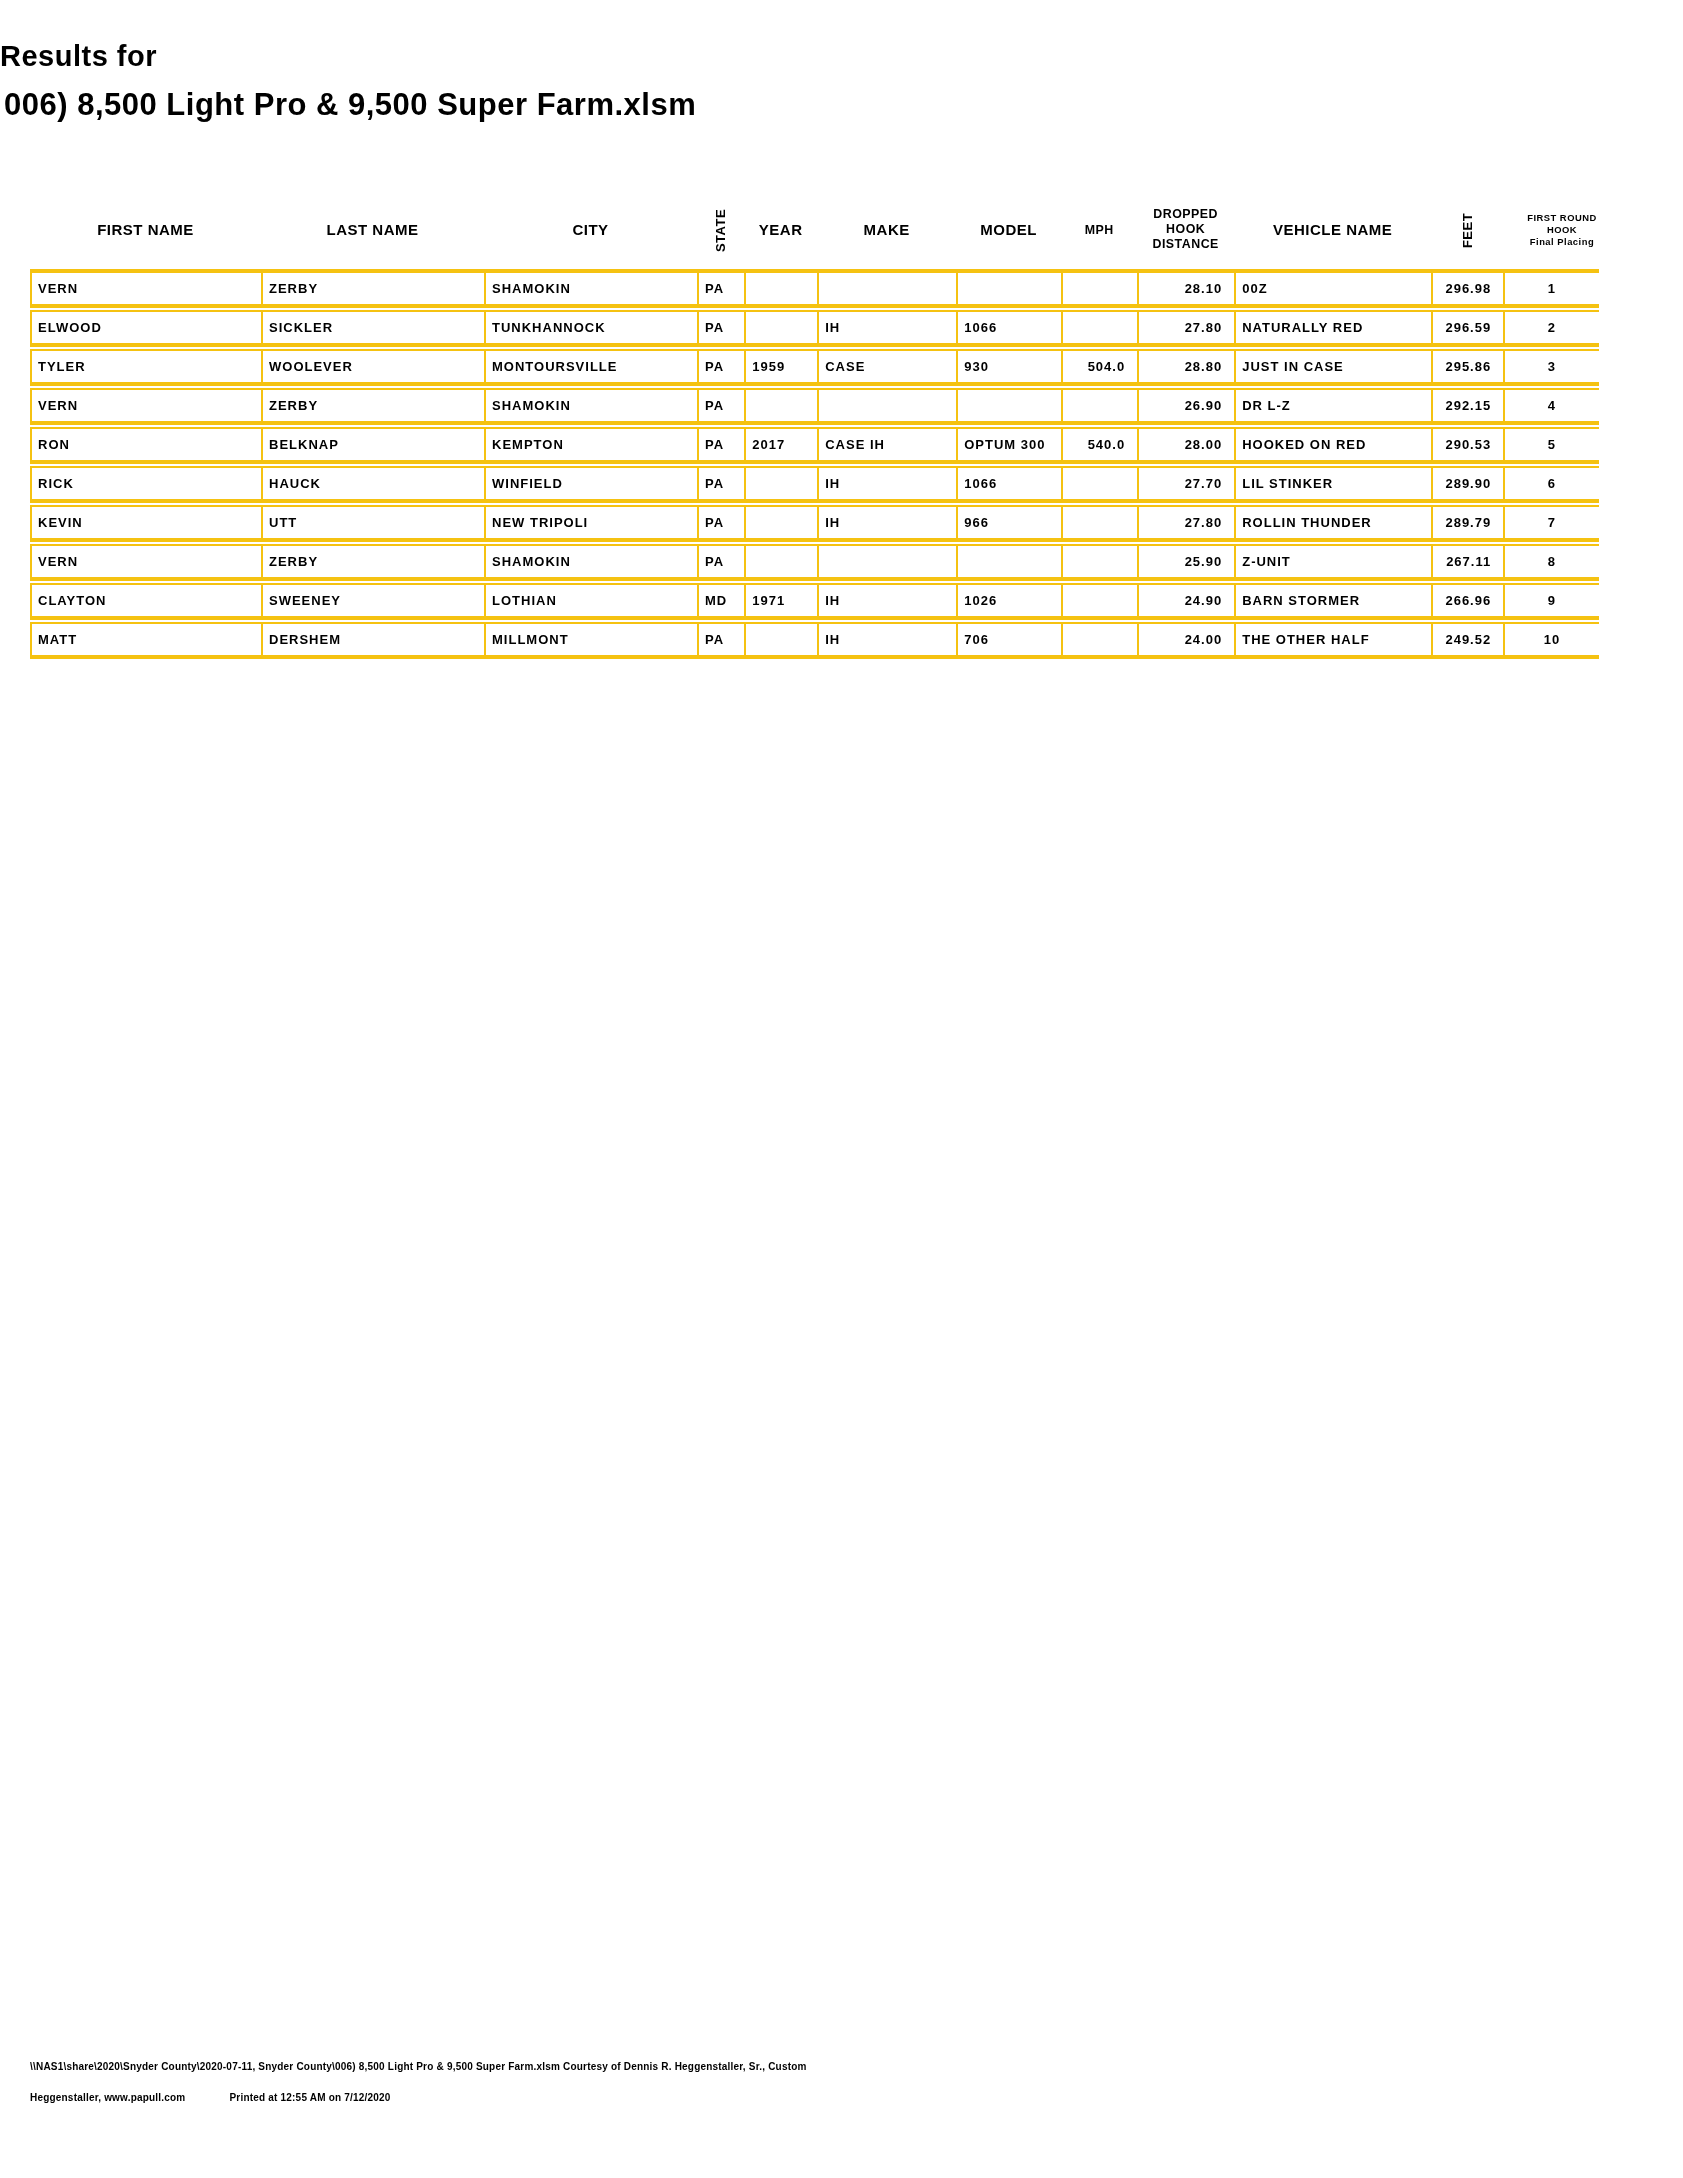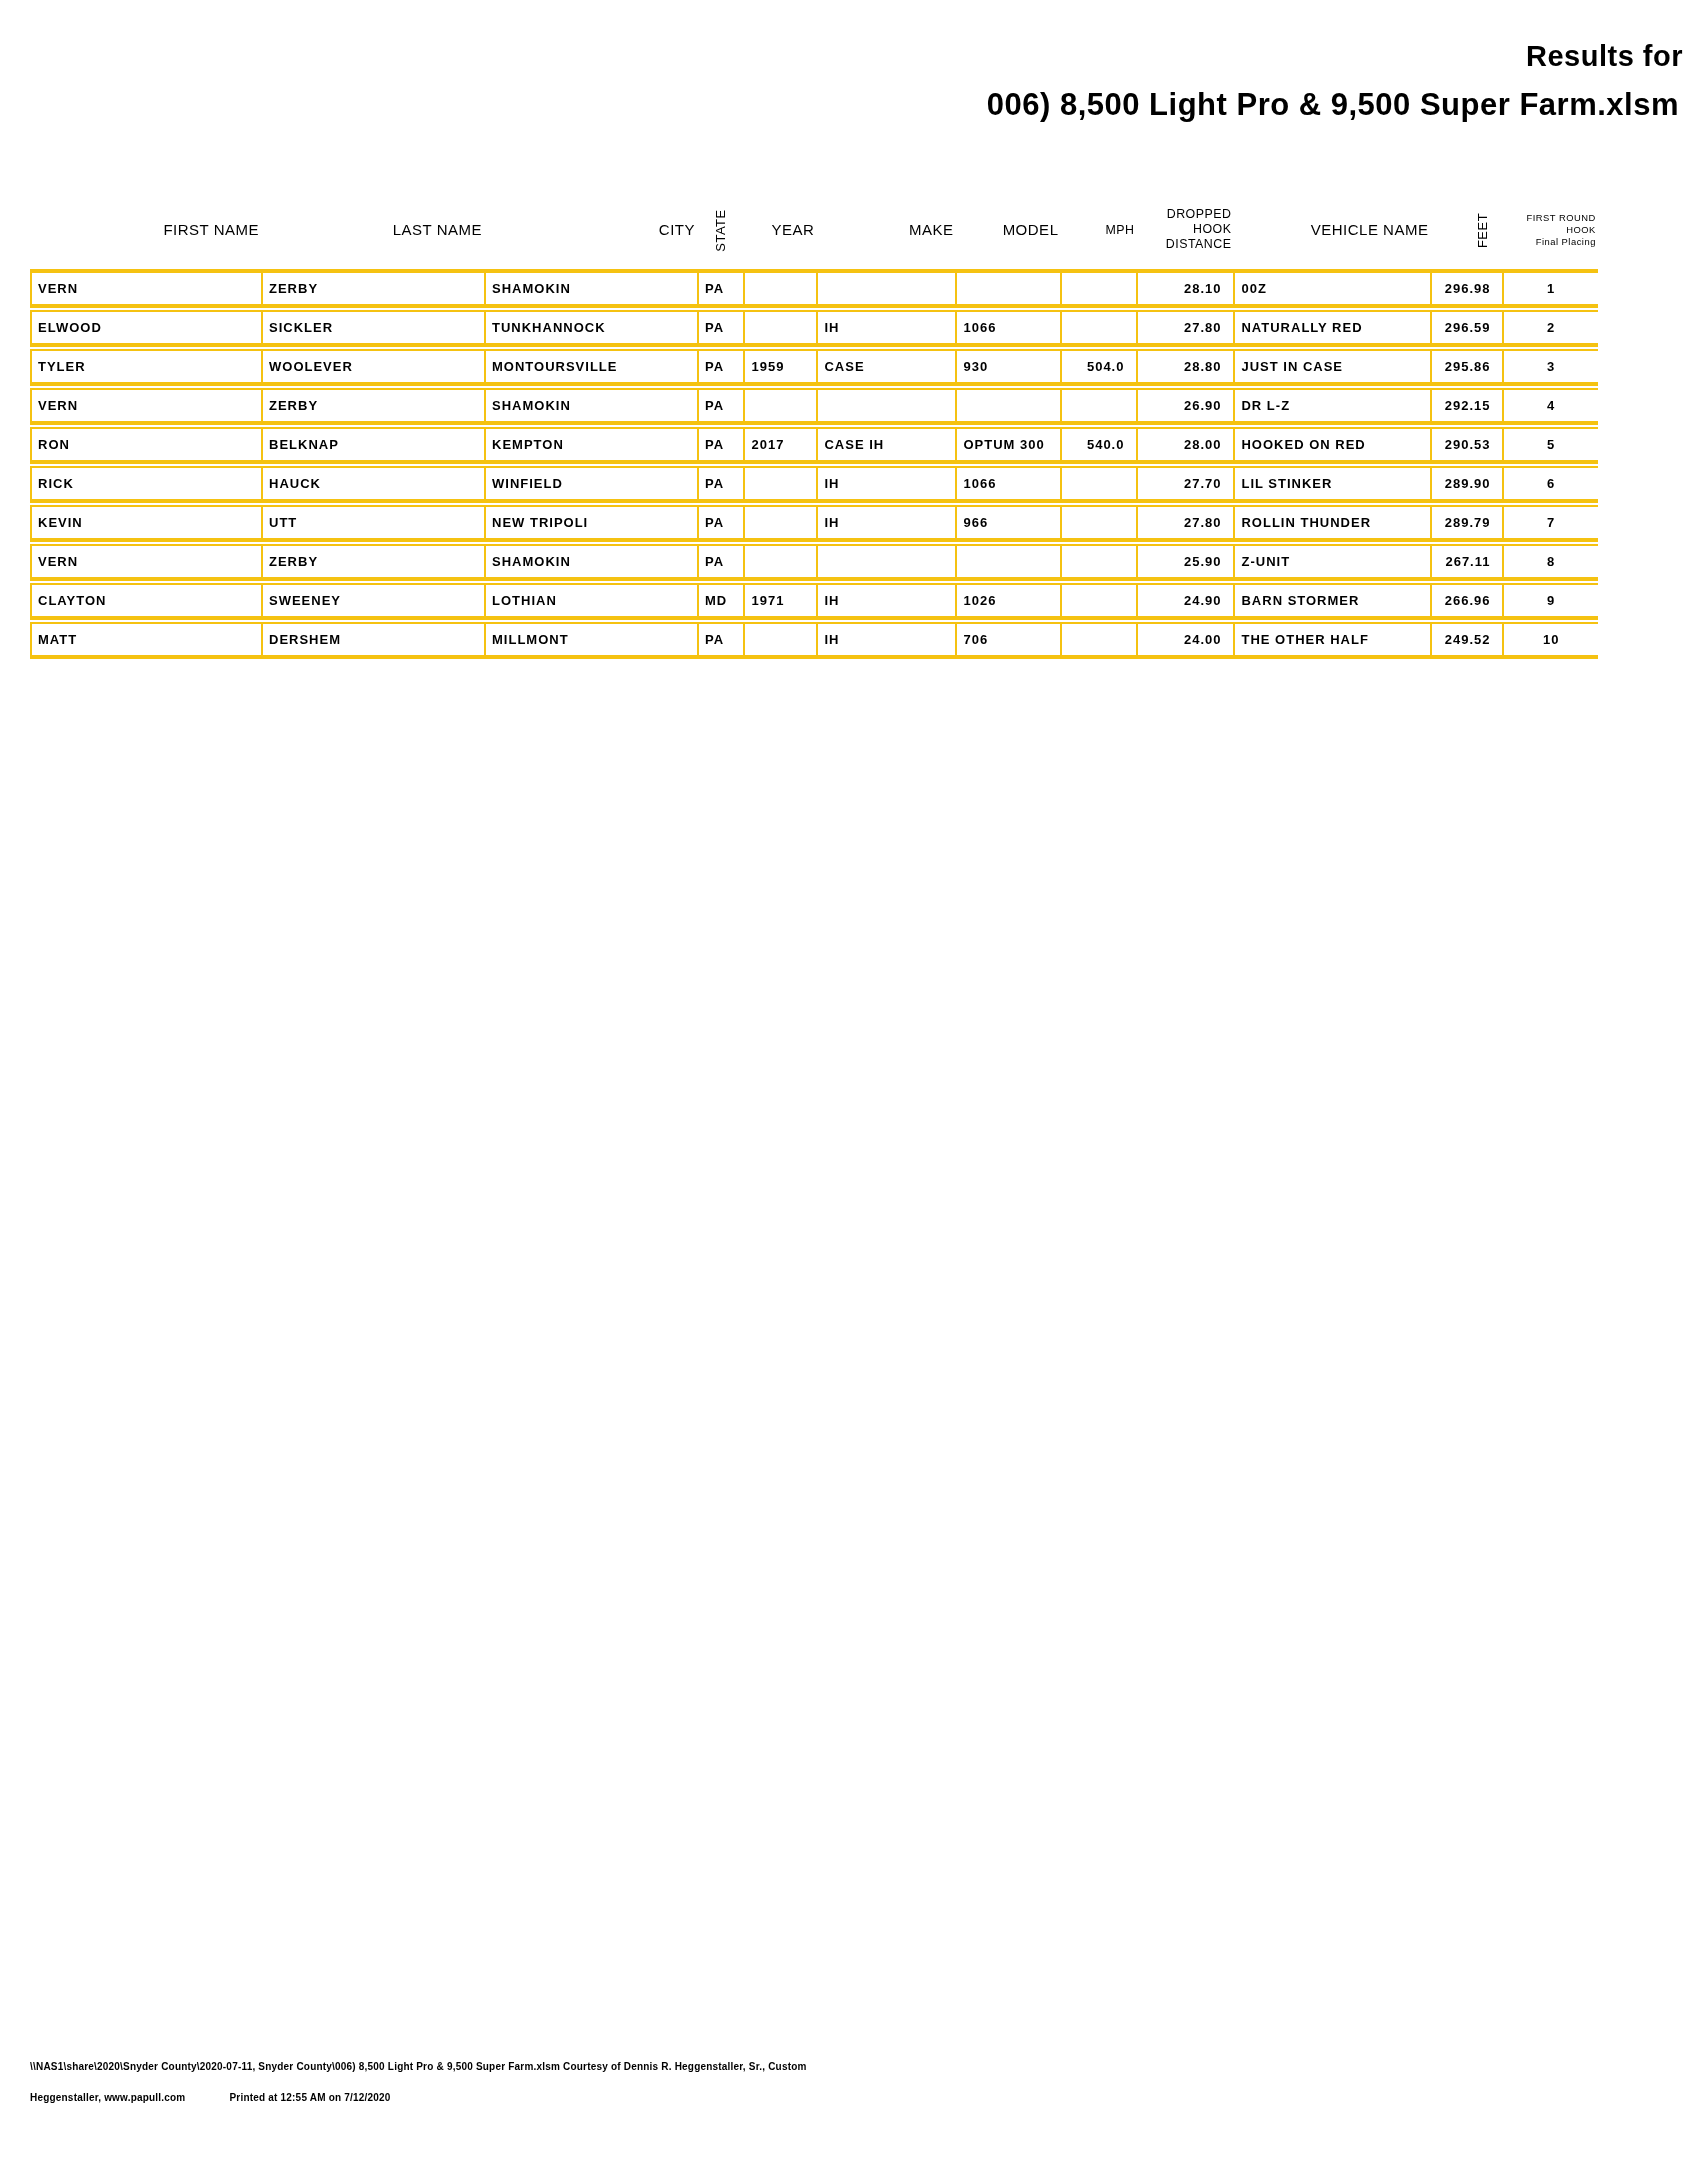--- a/index.html
+++ b/index.html
@@ -4,40 +4,40 @@
 <style>
   html,body{margin:0;padding:0;background:#888;}
   .page{
     position:relative;
     width:1683px;height:2178px;
     background:#ffffff;
     font-family:"Liberation Sans",sans-serif;
     color:#000;
     overflow:hidden;
   }
-  .title-block{ text-align:right; padding-top:40px; }
+  .title-block{ text-align:left; padding-top:40px; }
   .title-line1{
     font-size:29px; font-weight:bold; letter-spacing:0.5px; margin:0 0 14px 0;
   }
   .title-line2{
     font-size:31px; font-weight:bold; letter-spacing:0.5px; margin:4px;
   }
   .table-wrap{ position:absolute; left:30px; top:190px; }
   table.results{
     border-collapse:separate;
     border-spacing:0 2px;
     table-layout:fixed;
   }
   
   thead th{
     vertical-align:middle;
     height:75px;
     padding:0 2px;
-    font-size:15px; font-weight:normal; letter-spacing:0.5px;
-    text-align:right;
+    font-size:15px; font-weight:bold; letter-spacing:0.5px;
+    text-align:center;
     border:none;
     overflow:visible;
     white-space:nowrap;
   }
   thead th.hdr-small{ font-size:12.4px; }
   thead th.hdr-small div{ line-height:15px; }
   thead th.hdr-tiny{ font-size:9.4px; }
   thead th.hdr-tiny div{ line-height:12px;padding-left:22px; }
   thead th .rot{
     display:inline-block;

